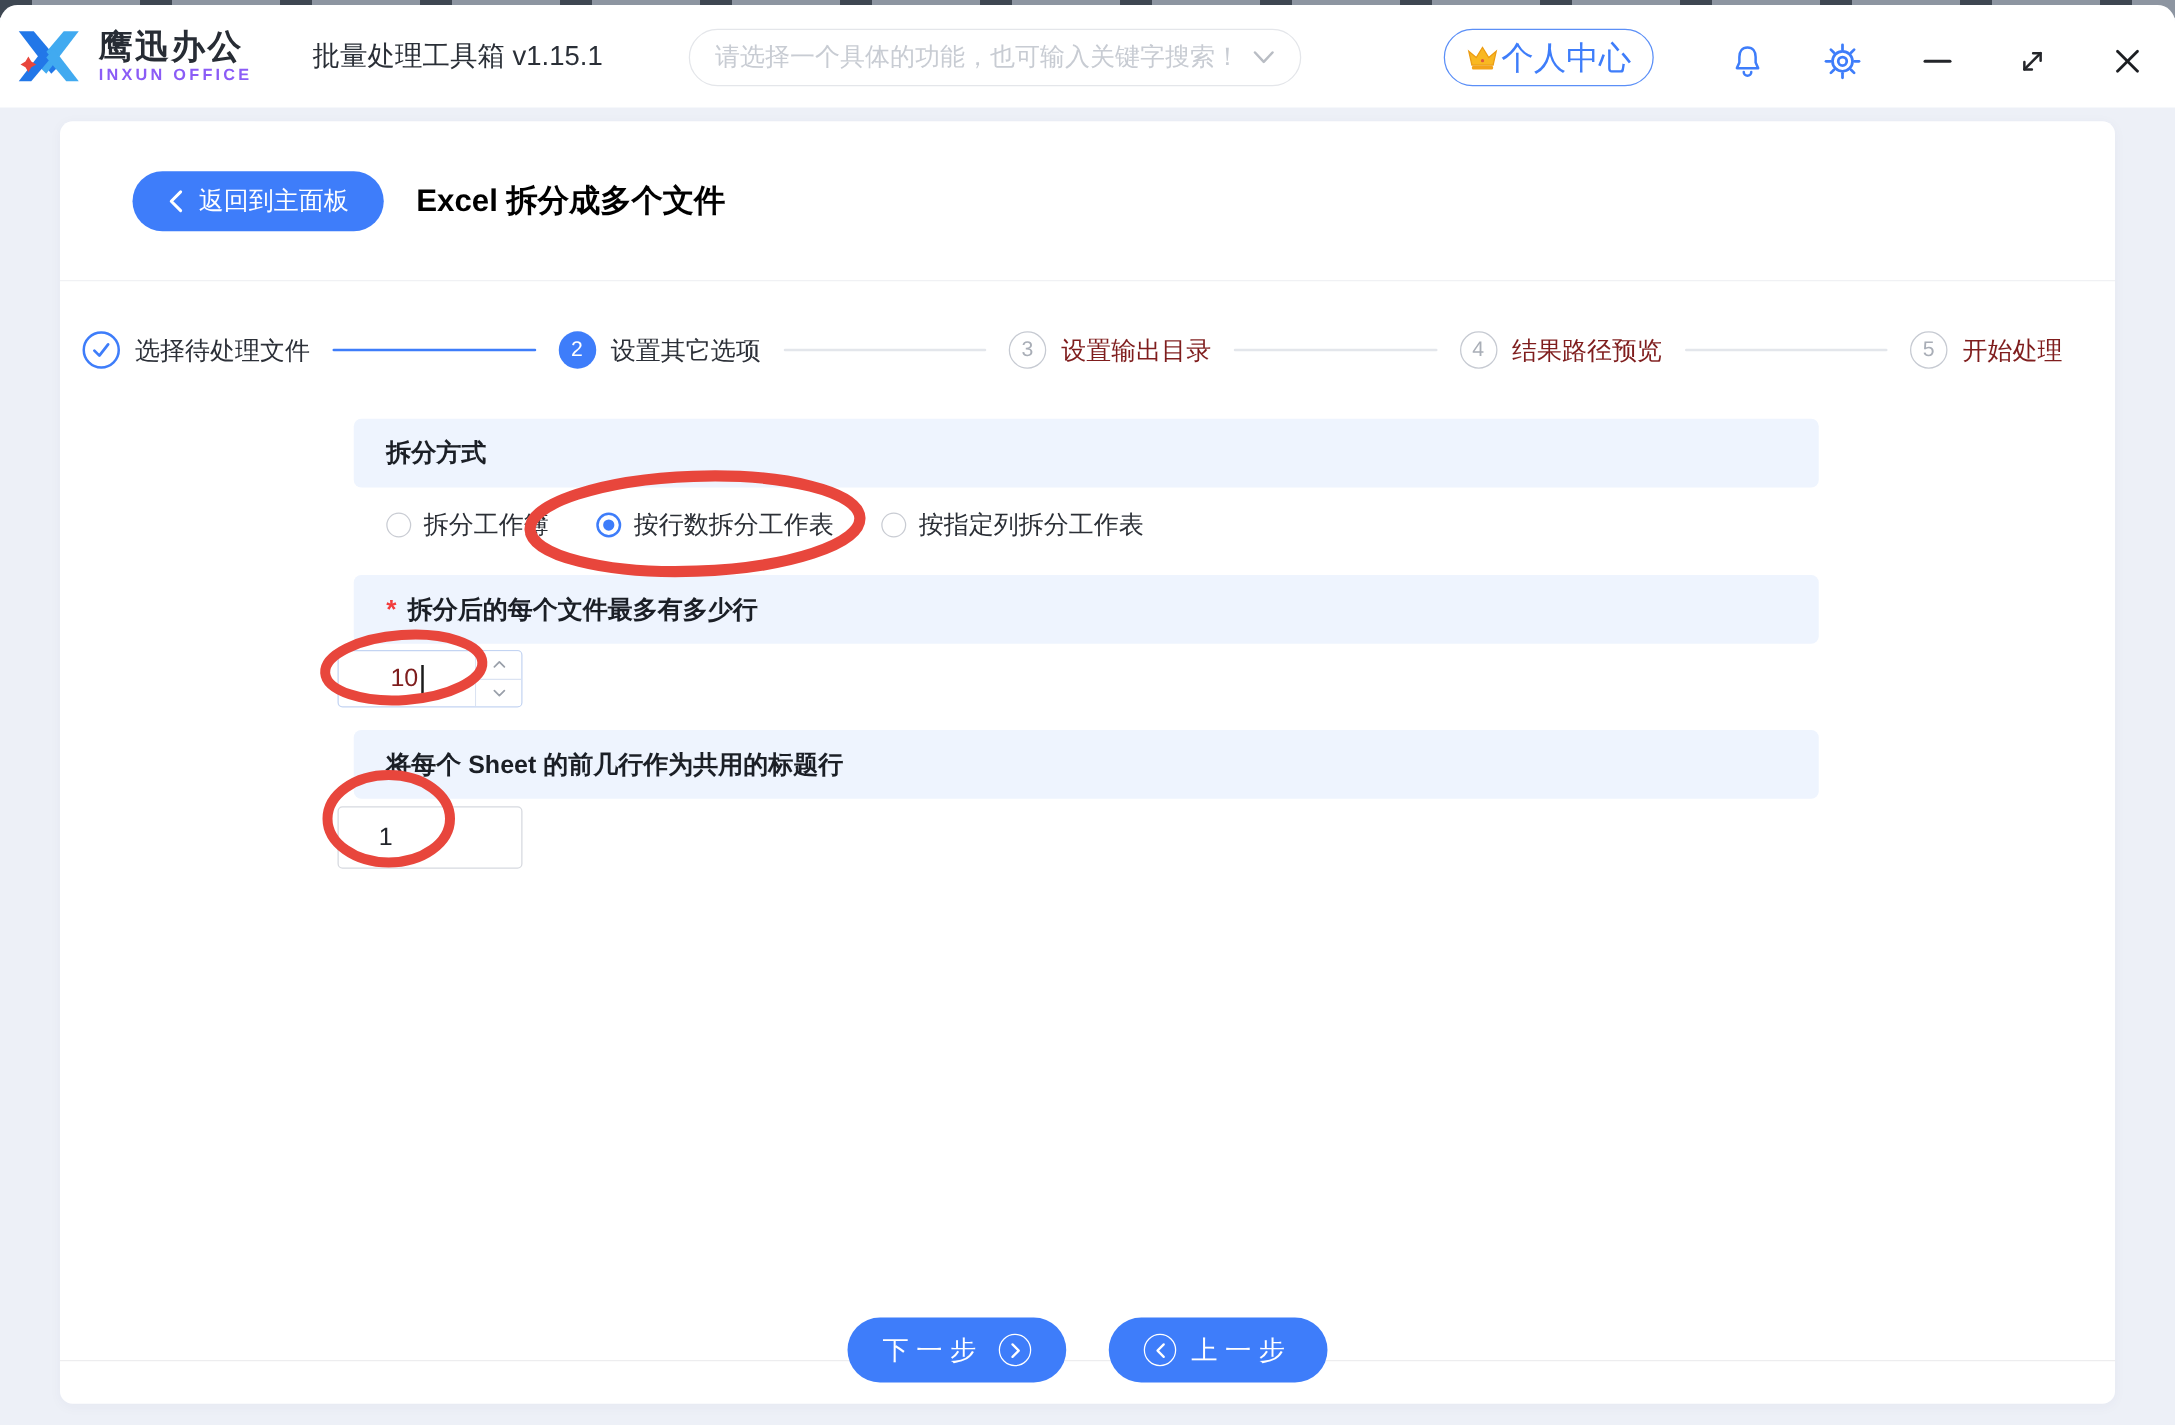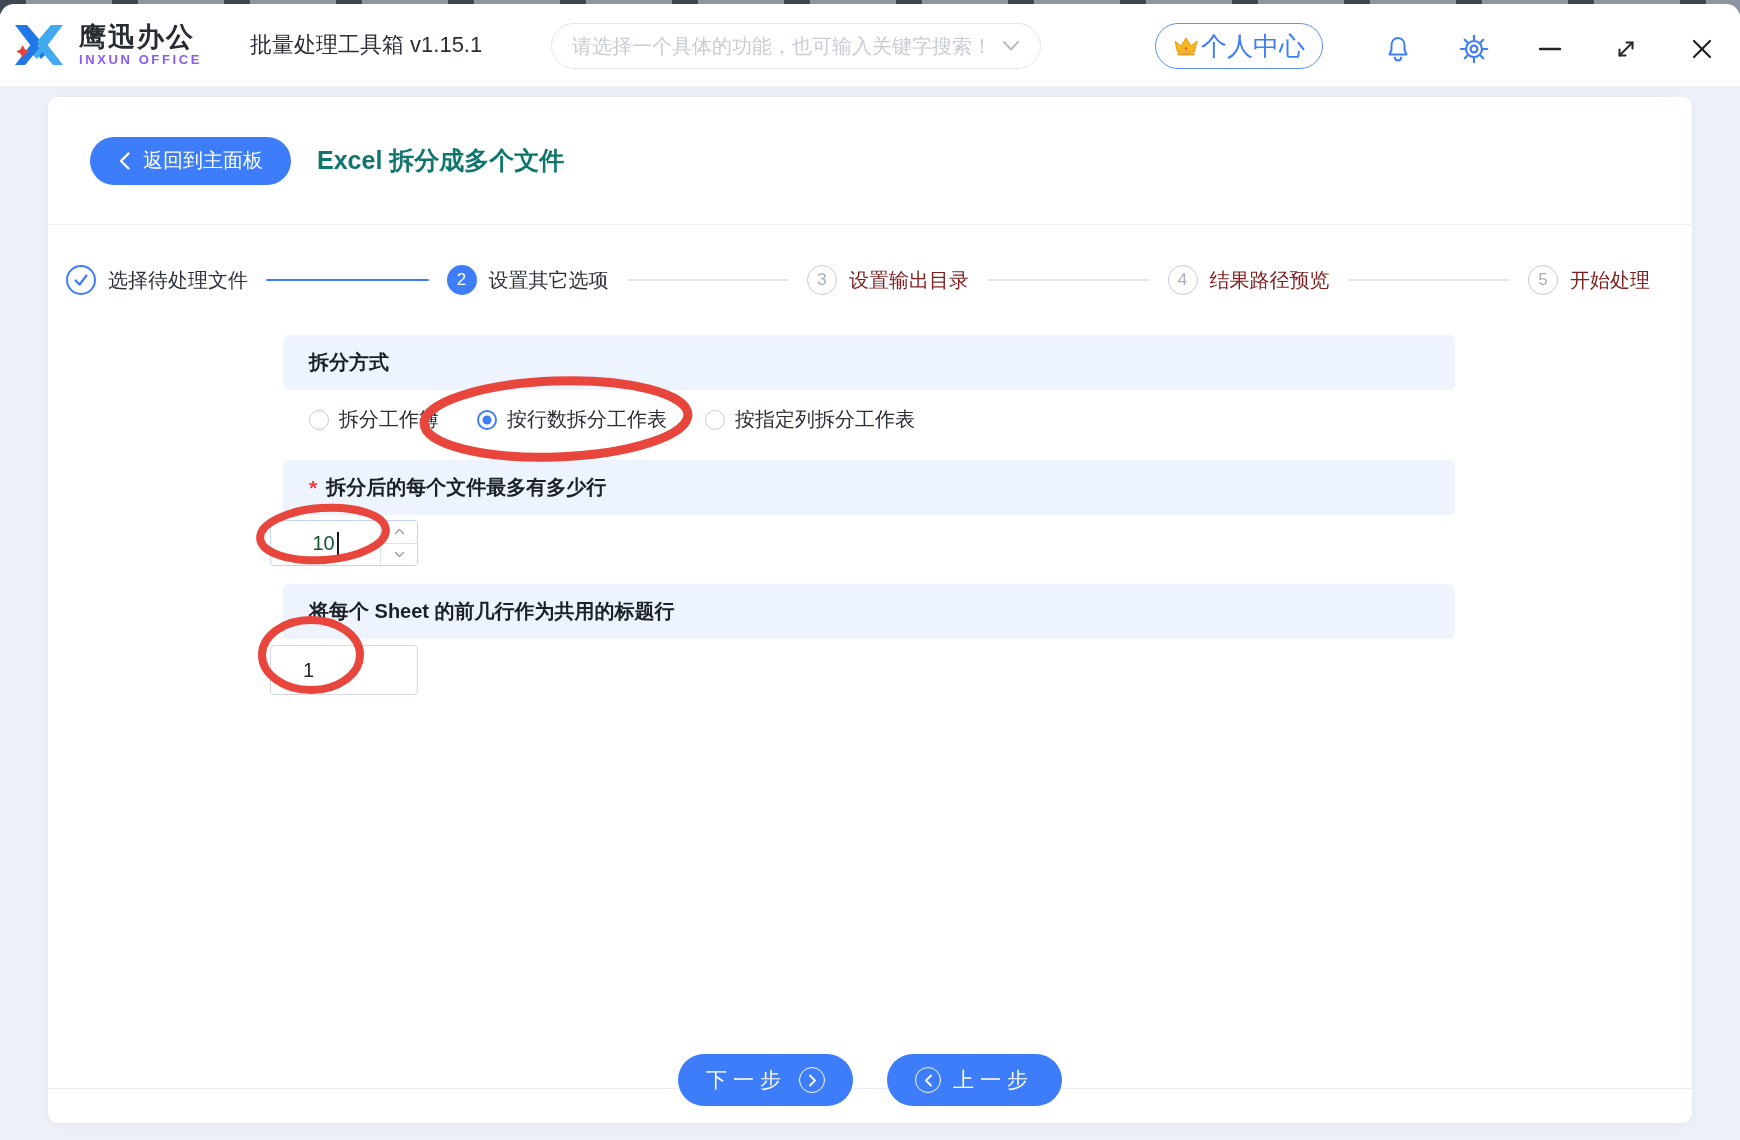--- a/index.html
+++ b/index.html
@@ -48,29 +48,29 @@
   }
   .tb-icon { width:32px; height:32px; display:flex; align-items:center; justify-content:center; cursor:pointer; }
 
   
   .card {
     position:absolute; left:48px; top:97px; width:1644px; height:1026px;
     background:#fff; border-radius:10px; box-shadow:0 2px 10px rgba(40,60,100,.04);
   }
   .card-header {
     height:128px; border-bottom:1px solid #f0f1f4;
-    display:flex; align-items:center; padding:0 42px;
+    display:flex; align-items:center; padding:0 58px;
   }
   .back-btn {
     height:48px; padding:0 28px; border:none; border-radius:24px;
     background:#3e7dfa; color:#fff; font-size:20px;
     display:flex; align-items:center; gap:12px; cursor:pointer;
     font-family:"Liberation Sans", sans-serif;
   }
-  .page-title { font-size:25px; font-weight:700; color:#0f766e; margin-left:26px; }
+  .page-title { font-size:25px; font-weight:700; color:#000000; margin-left:26px; }
 
   
   .steps { display:flex; align-items:center; padding:40px 42px 0 18px; }
   .step { display:flex; align-items:center; gap:12px; white-space:nowrap; }
   .step-circle {
     width:30px; height:30px; border-radius:50%;
     display:flex; align-items:center; justify-content:center;
     font-size:17px;
   }
   .step.done .step-circle { border:2px solid #3e7dfa; background:#fff; }
@@ -97,21 +97,21 @@
   .radio-circle.checked { border:2px solid #3e7dfa; position:relative; }
   .radio-circle.checked::after {
     content:""; position:absolute; left:50%; top:50%; transform:translate(-50%,-50%);
     width:9px; height:9px; border-radius:50%; background:#3e7dfa;
   }
   .number-input {
     margin:5px 0 18px -13px; width:148px; height:46px;
     border:1px solid #c3d4f2; border-radius:4px; background:#fff;
     display:flex; overflow:hidden;
   }
-  .num-value { flex:1; display:flex; align-items:center; justify-content:center; font-size:20px; color:#14532d; }
+  .num-value { flex:1; display:flex; align-items:center; justify-content:center; font-size:20px; color:#7f1d1d; }
   .caret { width:2px; height:23px; background:#1b1b1b; margin-left:2px; }
   .spinner { width:37px; border-left:1px solid #dbe3f2; display:flex; flex-direction:column; }
   .spin-btn { flex:1; display:flex; align-items:center; justify-content:center; cursor:pointer; background:#fff; }
   .spin-btn.up { border-bottom:1px solid #dbe3f2; }
   .plain-input {
     display:block; margin:6px 0 0 -13px; width:148px; height:50px;
     border:1px solid #d6d9df; border-radius:4px; background:#fff;
     font-size:20px; color:#23262c; padding-left:32px; outline:none;
     font-family:"Liberation Sans", sans-serif;
   }

